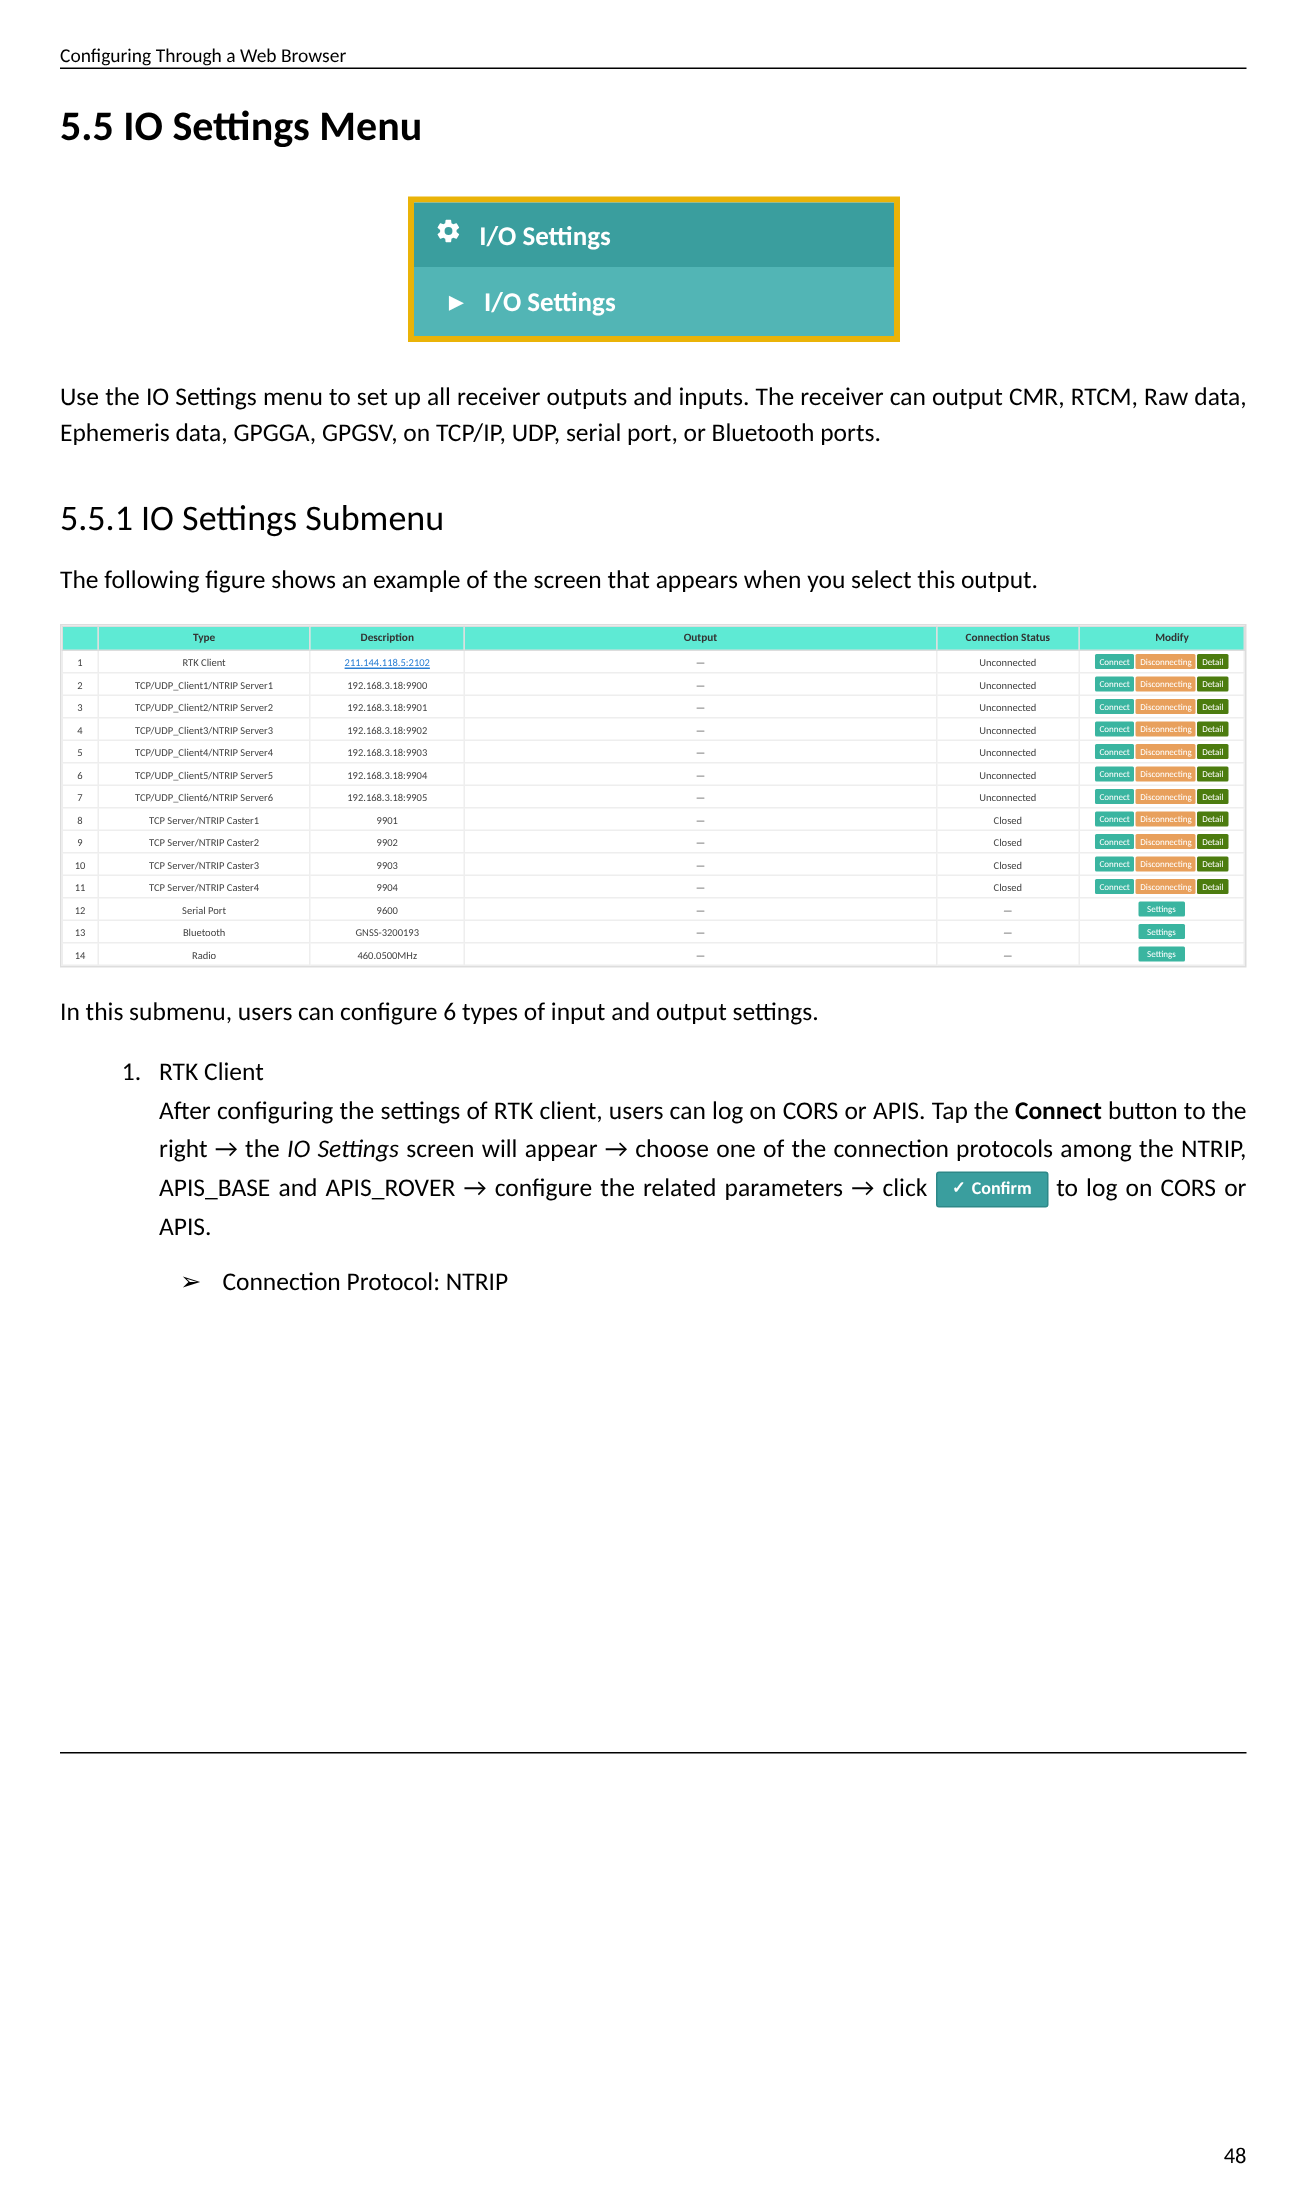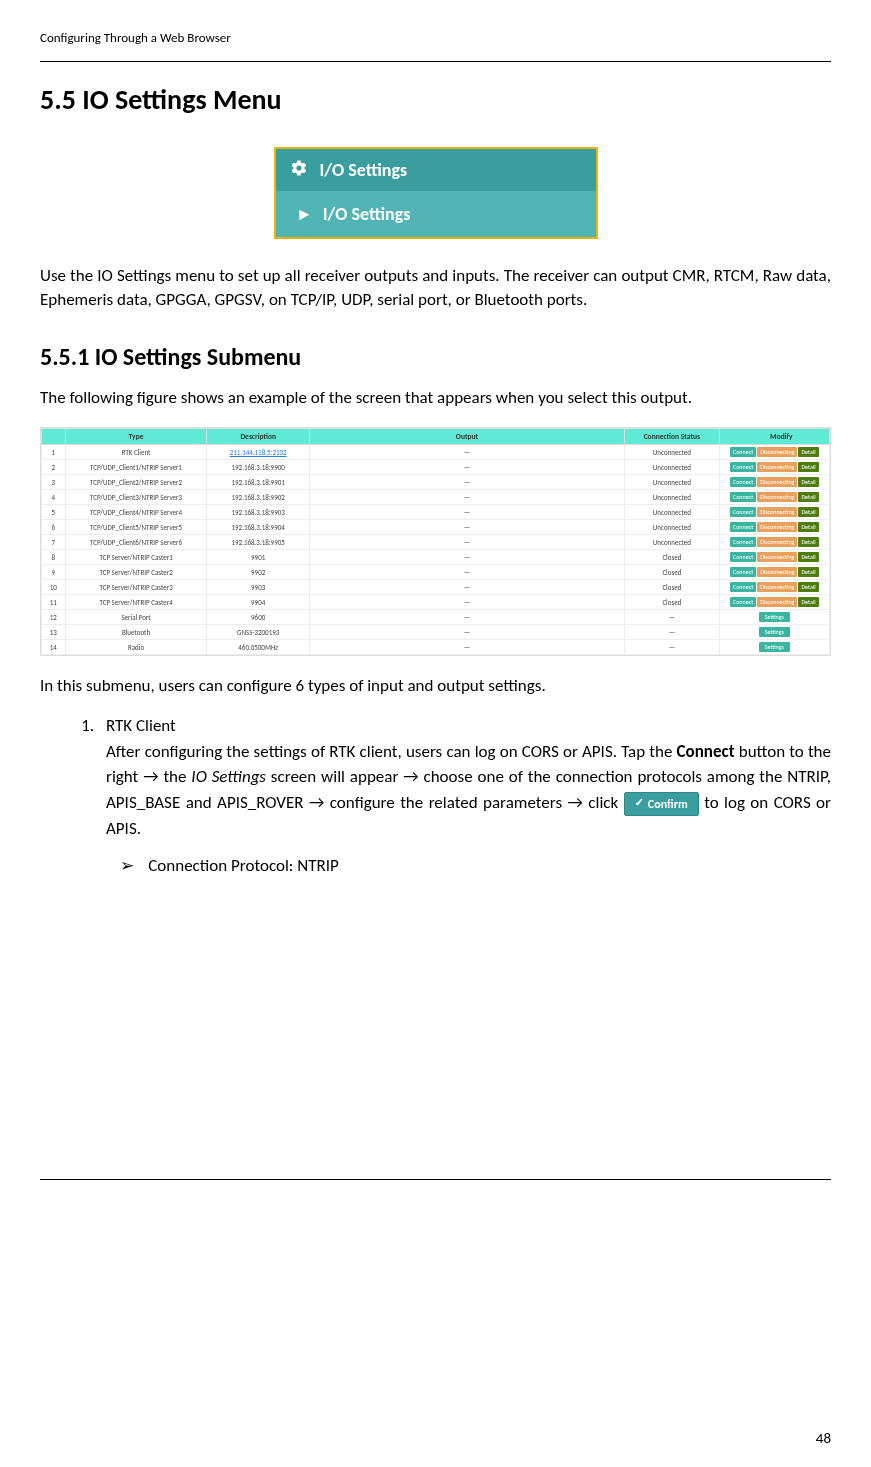--- a/index.html
+++ b/index.html
@@ -8,48 +8,48 @@
     padding: 30px 40px;
     width: 871px;
     box-sizing: border-box;
     color: #000;
   }
   .header-section {
     display: flex;
     justify-content: space-between;
     align-items: center;
     border-bottom: 1px solid #000;
-    padding-bottom: 16px;
+    padding-bottom: 0;
     margin-bottom: 20px;
     font-size: 13px;
   }
   h1 {
     font-size: 28px;
     font-weight: bold;
     margin: 10px 0 30px 0;
   }
   h2 {
     font-size: 24px;
-    font-weight: bold;
+    font-weight: normal;
     margin: 30px 0 12px 0;
   }
   p {
     font-size: 17px;
     line-height: 1.4;
     text-align: justify;
     margin: 15px 0;
   }
   .nav-image-container {
     display: flex;
     justify-content: center;
     margin: 20px 0 25px 0;
   }
   .nav-image {
     width: 320px;
-    border: 2px solid #eab308;
+    border: 4px solid #eab308;
   }
   .nav-header {
     background: #3a9e9e;
     color: #fff;
     padding: 10px 14px;
     display: flex;
     align-items: center;
     font-size: 18px;
     font-weight: bold;
   }

